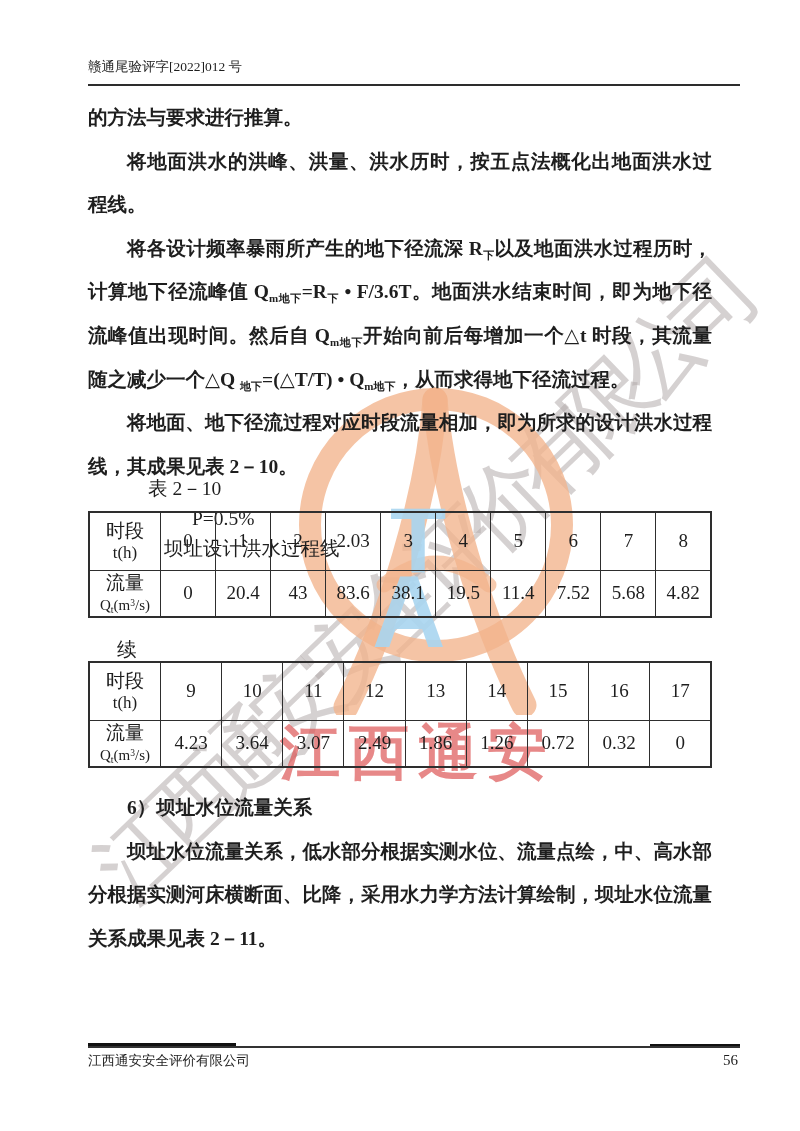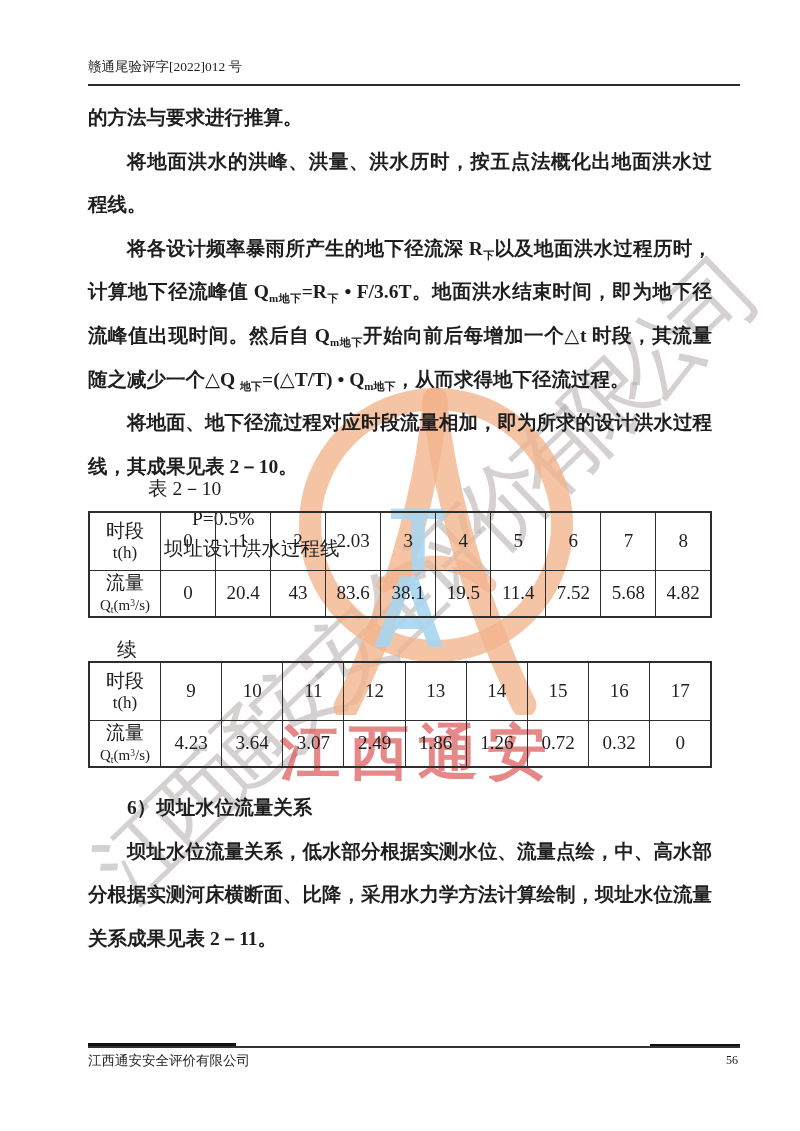--- a/index.html
+++ b/index.html
@@ -57,21 +57,21 @@
   .hc1{line-height:24px;}
   .hc2{line-height:20px;font-size:17px;}
   .hc2q{line-height:20px;font-size:15px;}
   .hc2q sub{font-size:10px;vertical-align:-3px;}
   .hc2q sup{font-size:9.5px;vertical-align:4px;line-height:0;}
   td.num{font-size:19px;}
   .ftr-rule{position:absolute;left:88px;top:1046px;width:652px;height:1.6px;background:#333;}
   .ftr-seg-l{position:absolute;left:88px;top:1042.5px;width:148px;height:3px;background:#111;}
   .ftr-seg-r{position:absolute;left:650px;top:1044px;width:90px;height:2.6px;background:#111;}
   .ftr-company{position:absolute;left:88px;top:1051px;font-size:13.5px;line-height:20px;}
-  .ftr-page{position:absolute;right:62px;top:1050px;font-size:12px;line-height:20px;font-family:Liberation Serif, serif;}
+  .ftr-page{position:absolute;right:62px;top:1050px;font-size:15px;line-height:20px;font-family:Liberation Serif, serif;}
 </style>
 </head>
 <body>
 
 <div class="page">
 
   <div class="wm">
     <div class="wm-diag">江西通安安全评价有限公司</div>
     <svg class="wm-logo" viewBox="0 0 300 340">
       <circle cx="148" cy="150" r="126" fill="none" stroke="#F2B48C" stroke-width="22" opacity="0.78"></circle>

